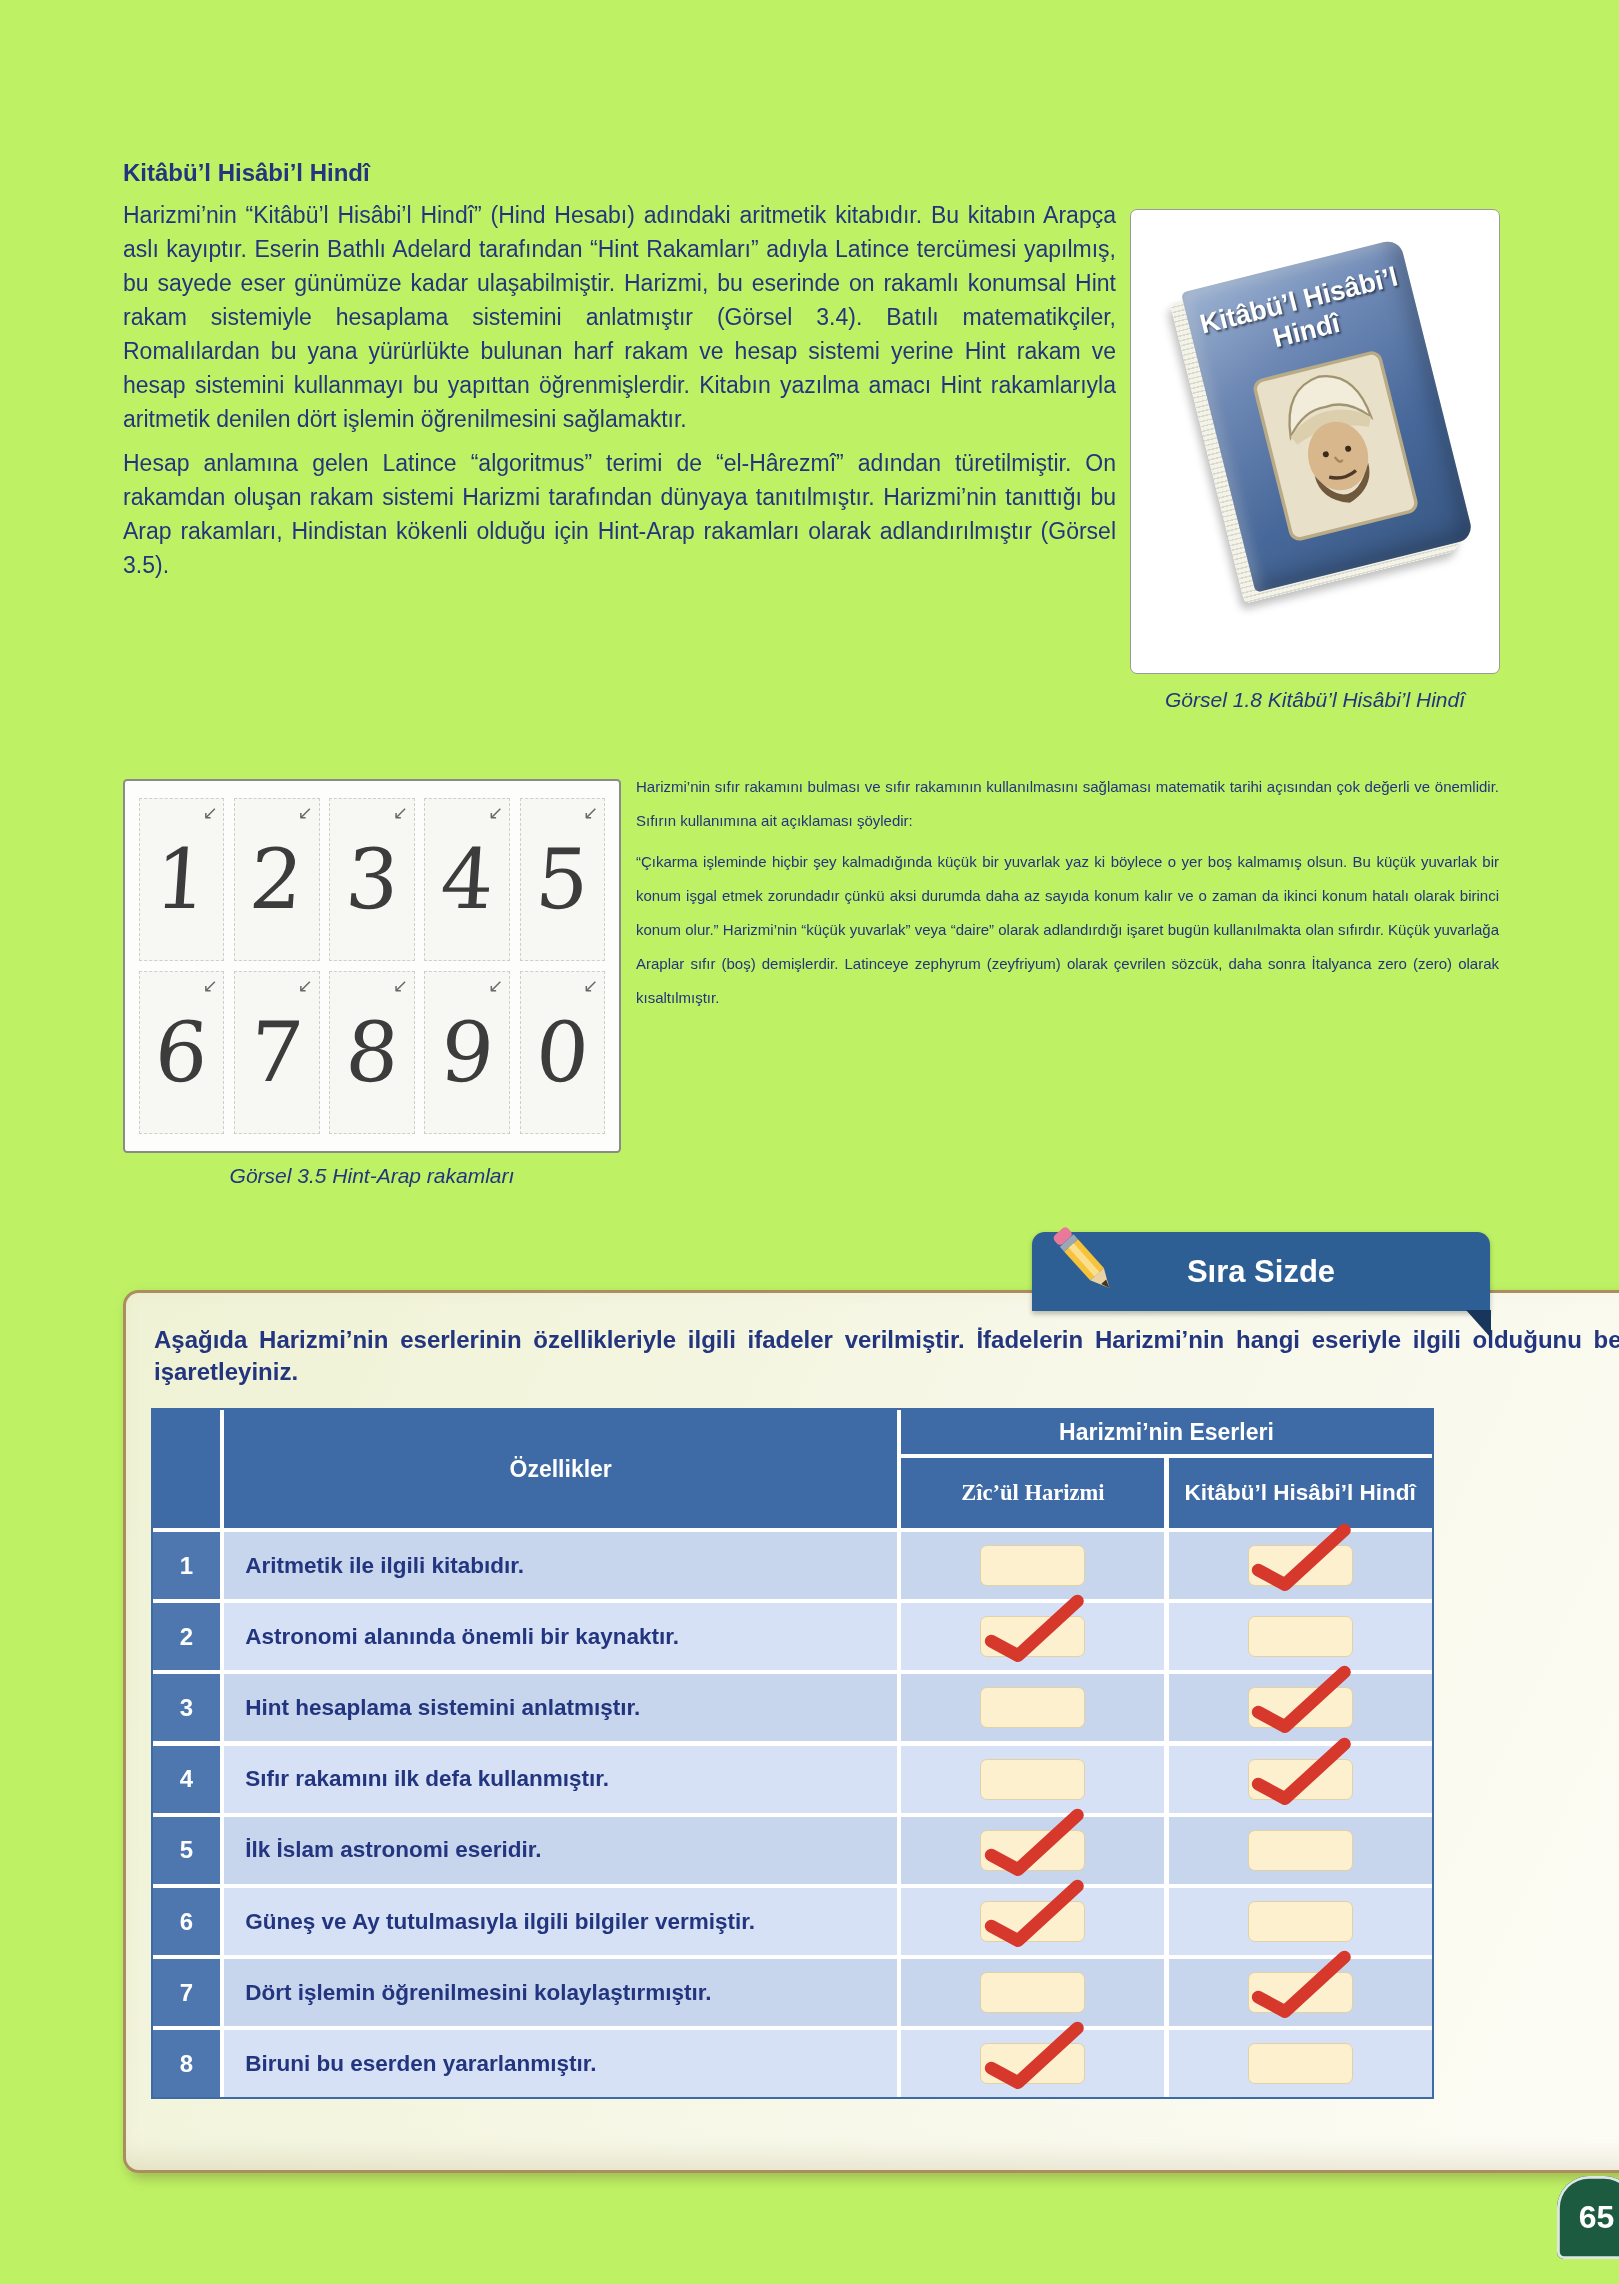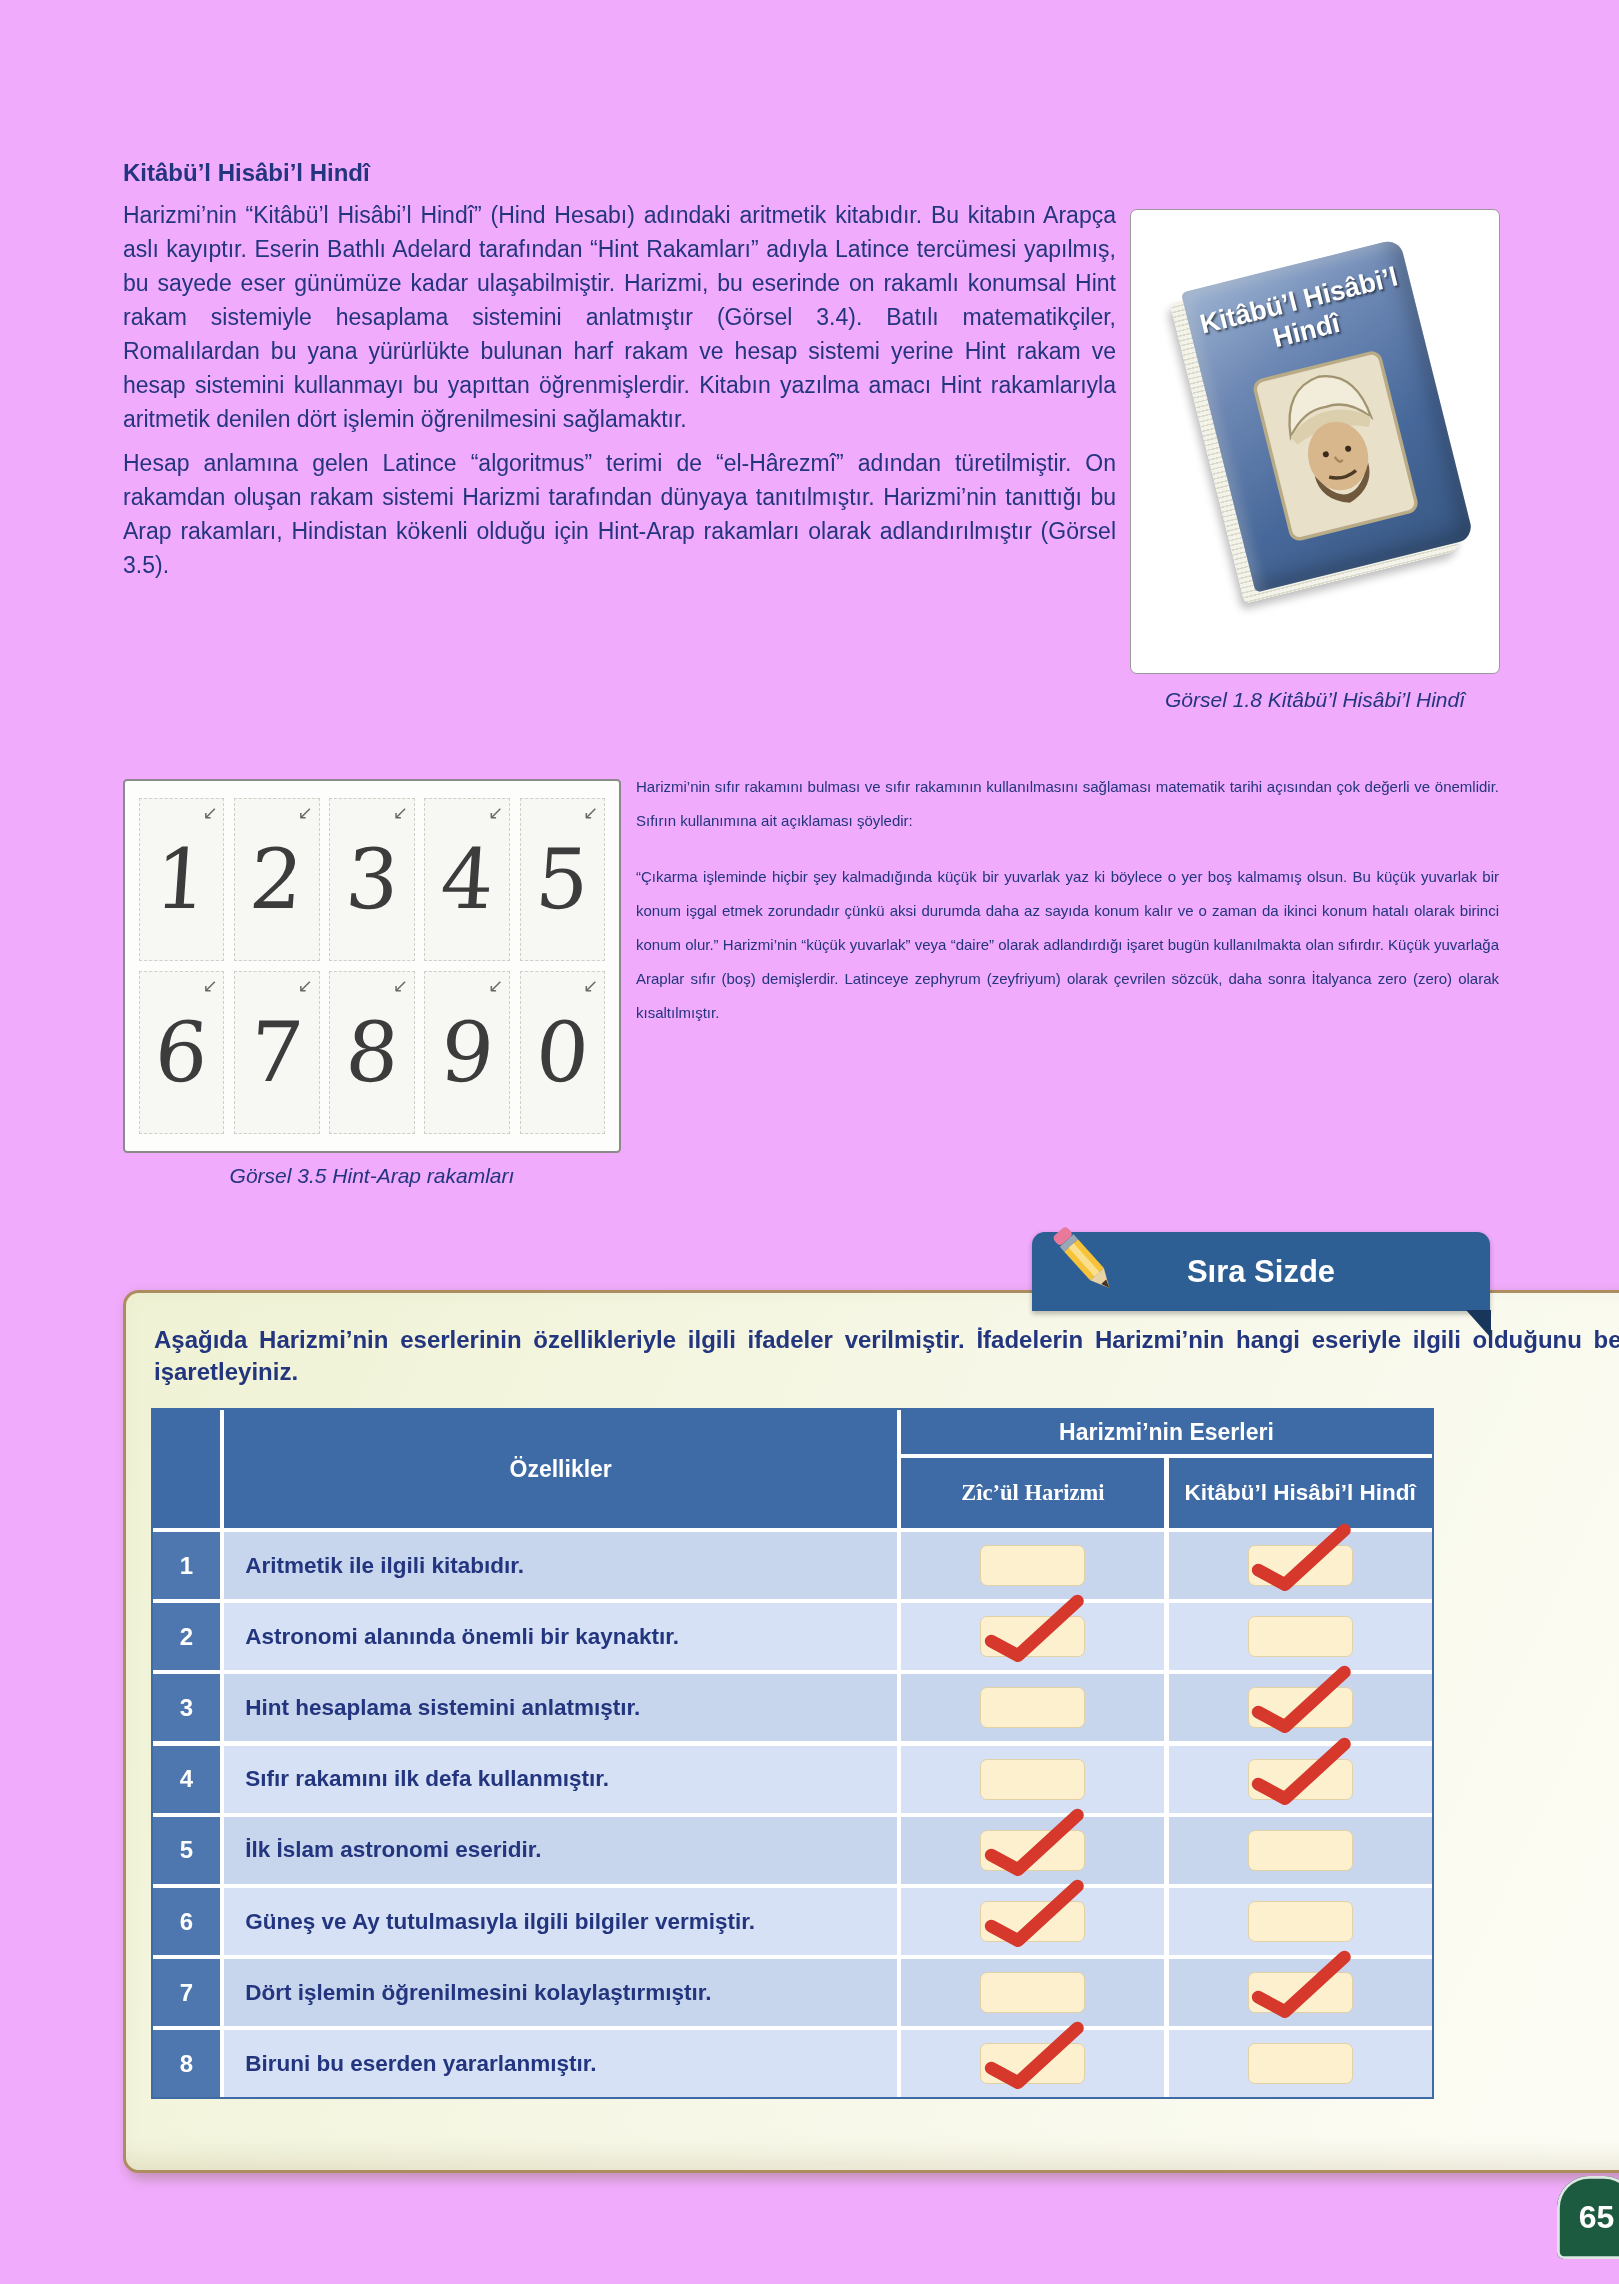--- a/index.html
+++ b/index.html
@@ -2,21 +2,21 @@
 <html lang="tr" style="font-size:11.2px"><head>
 <meta charset="utf-8">
 <style>
   * { margin:0; padding:0; box-sizing:border-box; }
   html,body { background:#ffffff; }
   body {
     width:1620px; height:2284px; position:relative;
     font-family:"Liberation Sans", sans-serif;
     color:#22357e;
   }
-  .page { position:absolute; inset:0; background:#f0abfc; overflow:hidden;padding-left:8px; }
+  .page { position:absolute; inset:0; background:#bef264; overflow:hidden;padding-left:8px; }
 
   
   .heading {
     position:absolute; left:123px; top:159px;
     font-size:24px; font-weight:bold;
   }
   .article-col {
     position:absolute; left:123px; top:198px; width:993px;
     font-size:23px; line-height:34px; text-align:justify;
   }
@@ -73,21 +73,21 @@
   .figure-caption-numerals {
     position:absolute; left:123px; top:1164px; width:498px;
     font-size:21px; font-style:italic; text-align:center;
   }
 
   
   .zero-col {
     position:absolute; left:636px; top:770px; width:863px;
     font-size:15px; line-height:34px; text-align:justify;
   }
-  .zero-col p + p { margin-top:22px; }
+  .zero-col p + p { margin-top:7px; }
 
   
   .activity-box {
     position:absolute; left:123px; top:1290px; width:1610px; height:883px;
     border:3.5px solid #ab8d5f; border-radius:15.5px;
     background:linear-gradient(115deg,#eff2d4 0%,#f6f7e6 45%,#fdfdf7 100%);
     box-shadow:4.2px 5.6px 11.2px rgba(110,95,55,.35), inset -11.2px -11.2px 24px rgba(160,140,90,.18);
   }
   .activity-banner {
     position:absolute; left:1032px; top:1232px; width:458px; height:79px;

